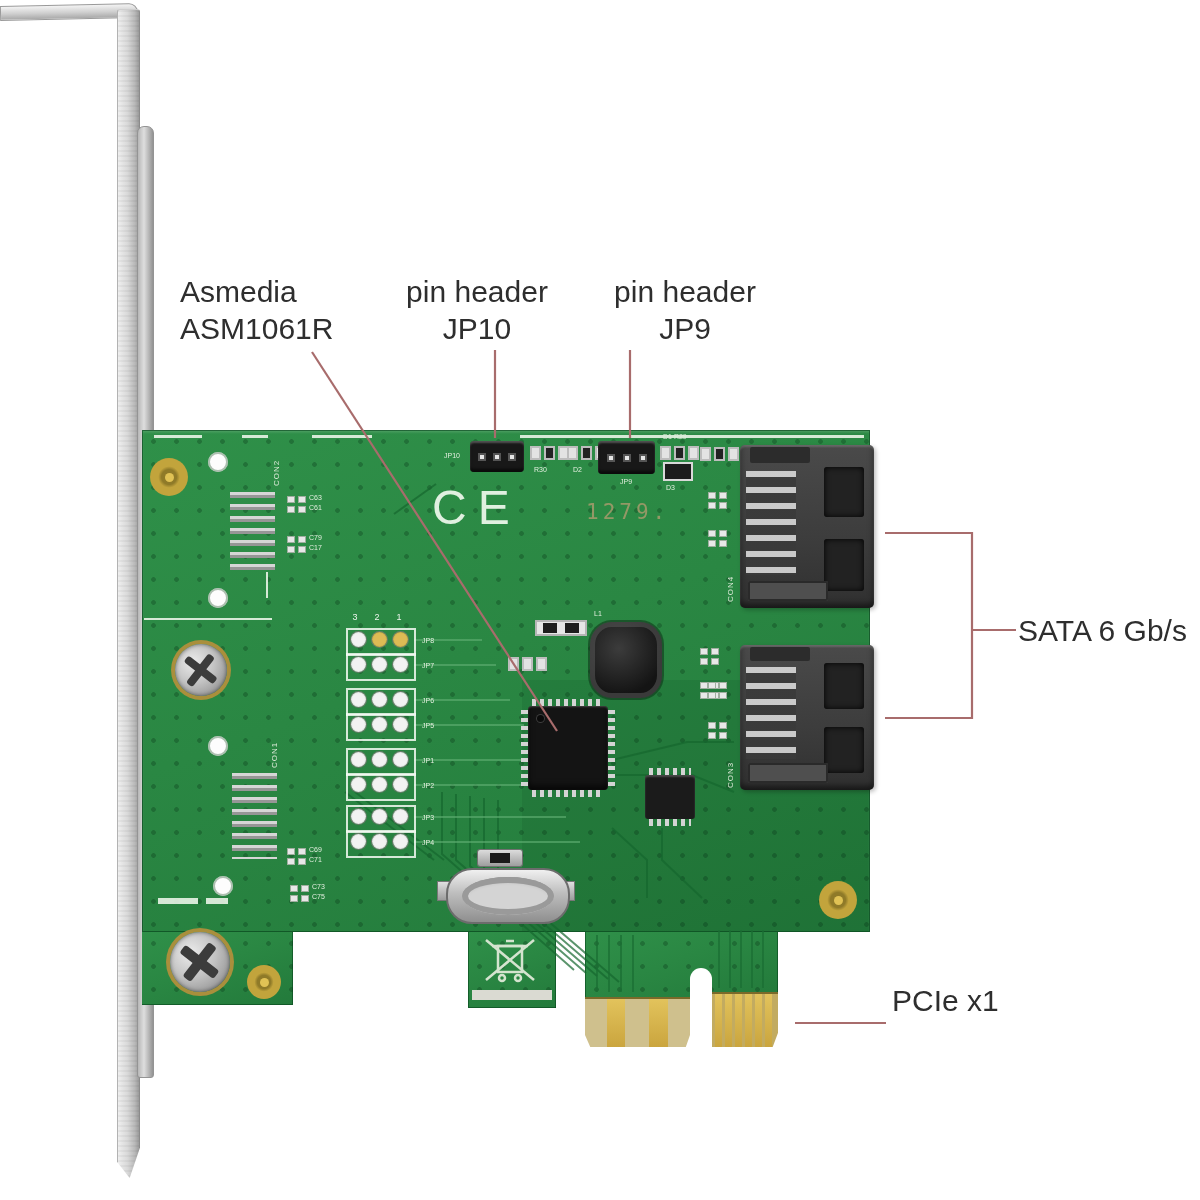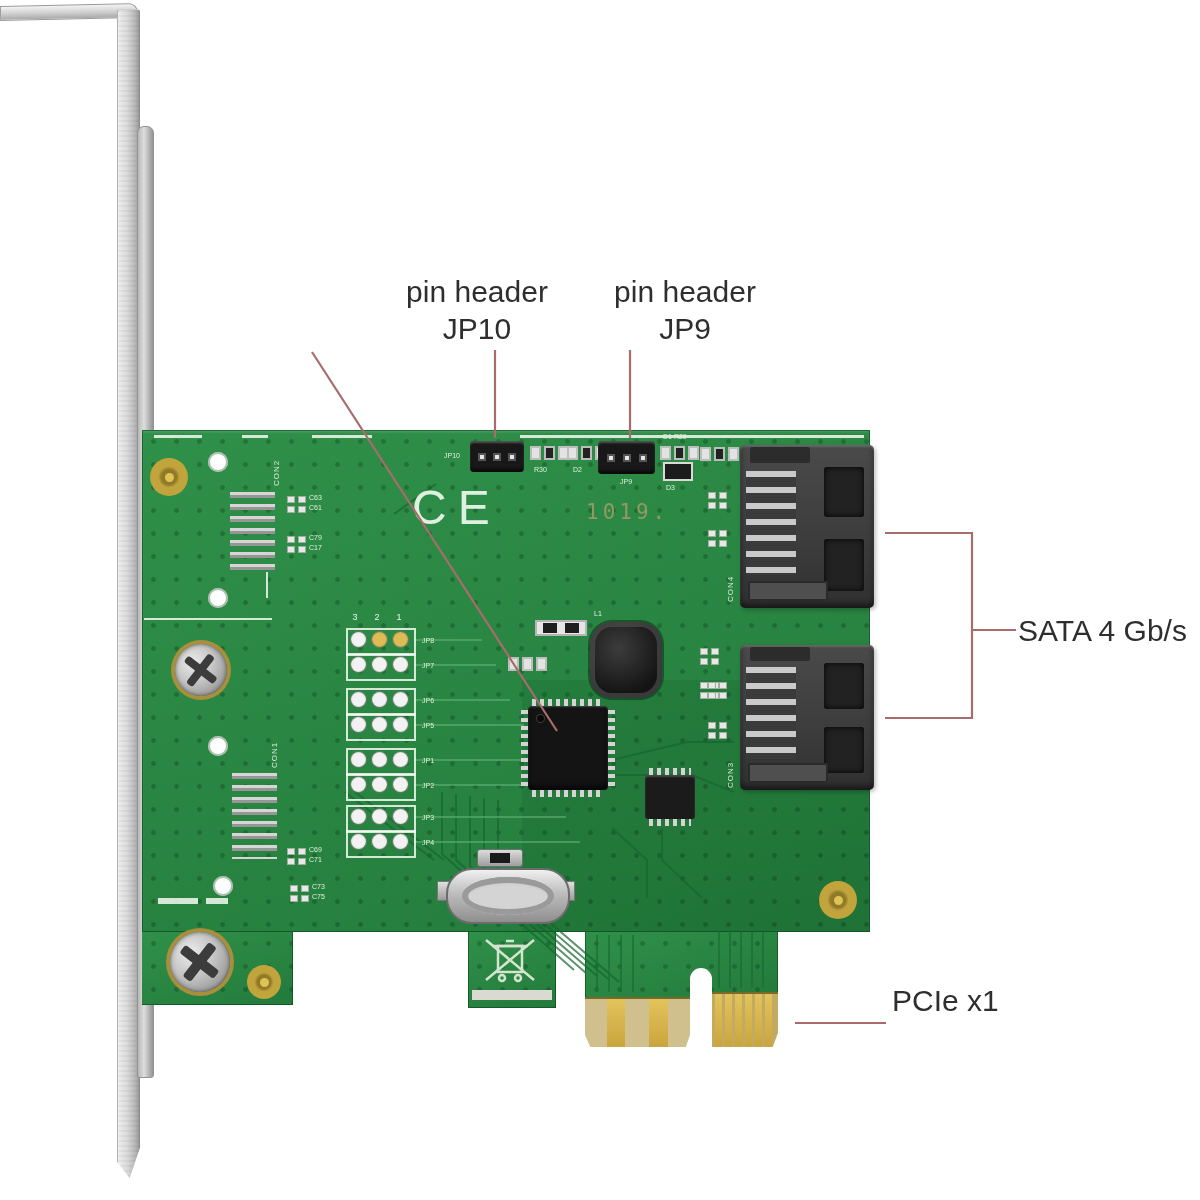--- a/index.html
+++ b/index.html
@@ -320,22 +320,22 @@
         <u></u>
       </div>
     <div class="abs smd3" style="left:558px;top:17px;">
         <u></u>
         <u class="dark"></u>
         <u></u>
       </div>
     <div class="abs" style="left:523px;top:34px;width:26px;height:15px;background:#1c1c1c;box-shadow:0 0 0 2px #d9d9d9;"></div>
     <span class="abs tiny" style="left:524px;top:54px;">D3</span>
 
-    <span class="abs ce" style="left:270px;top:50px;">CE</span>
-    <span class="abs datecode" style="left:444px;top:70px;">1019.</span>
+    <span class="abs ce" style="left:290px;top:50px;">CE</span>
+    <span class="abs datecode" style="left:444px;top:70px;">1279.</span>
 
     <span class="abs tiny" style="left:452px;top:180px;">L1</span>
     <div class="abs inductor" style="left:448px;top:192px;width:72px;height:76px;"></div>
     <div class="abs" style="left:393px;top:190px;width:52px;height:16px;background:#e6e6e6;box-shadow:inset 0 0 0 2px #b5b5b5;">
       <div class="abs" style="left:8px;top:3px;width:14px;height:10px;background:#1e1e1e;"></div>
       <div class="abs" style="left:30px;top:3px;width:14px;height:10px;background:#1e1e1e;"></div>
     </div>
     <div class="abs smd3" style="left:366px;top:227px;">
         <u></u>
         <u></u>
@@ -450,24 +450,28 @@
     <g fill="none" stroke-width="2.2" stroke="#a86c6c">
       <line x1="312" y1="352" x2="557" y2="731"></line>
       <line x1="495" y1="350" x2="495" y2="438"></line>
       <line x1="630" y1="350" x2="630" y2="438"></line>
       <polyline points="885,533 972,533 972,718 885,718"></polyline>
       <line x1="972" y1="630" x2="1016" y2="630"></line>
       <line x1="795" y1="1023" x2="886" y2="1023"></line>
     </g>
   </svg>
 
+  <div class="abs lab" style="left:180px;top:273px;">
+    <div>Asmedia</div>
+    <div>ASM1061R</div>
+  </div>
   <div class="abs lab center" style="left:392px;top:273px;">
     <div>pin header</div>
     <div>JP10</div>
   </div>
   <div class="abs lab center" style="left:600px;top:273px;">
     <div>pin header</div>
     <div>JP9</div>
   </div>
-  <div class="abs lab" style="left:1018px;top:612px;">SATA 4 Gb/s</div>
+  <div class="abs lab" style="left:1018px;top:612px;">SATA 6 Gb/s</div>
   <div class="abs lab" style="left:892px;top:982px;">PCIe x1</div>
 
 </div>
 
 </body></html>

